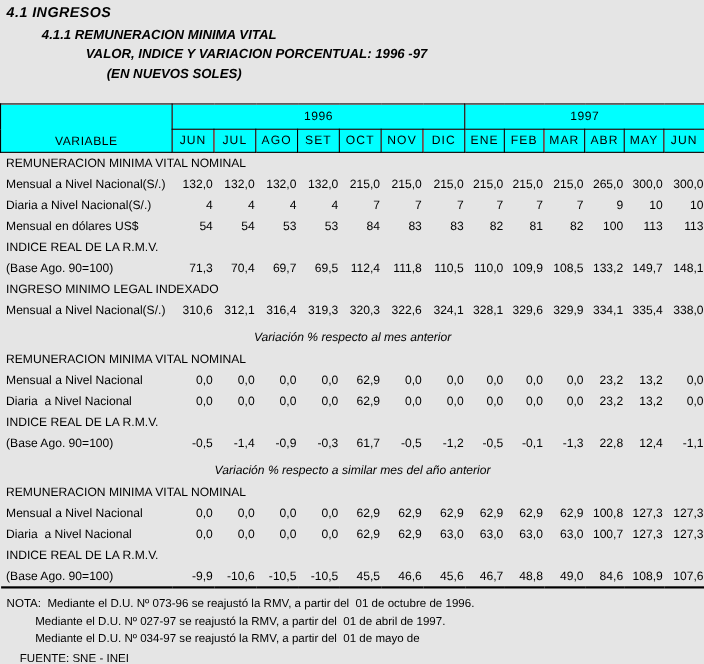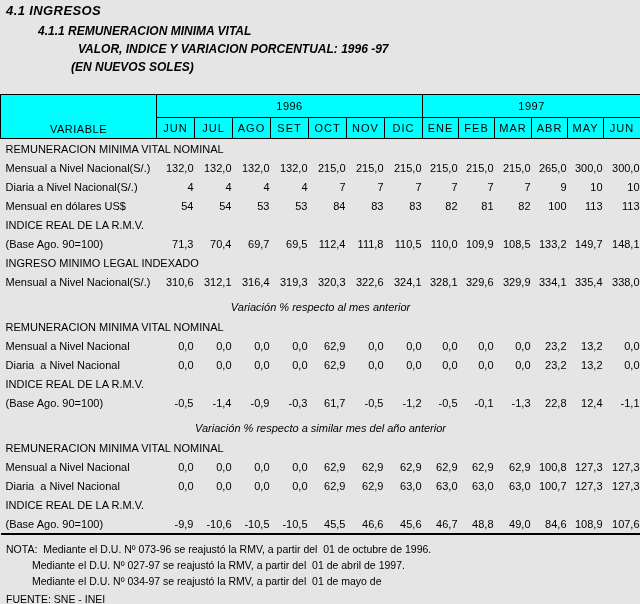--- a/index.html
+++ b/index.html
@@ -8,42 +8,42 @@
     background:#e5e5e5; color:#000;
     font-family:"Liberation Sans", sans-serif;
   }
   
   .titles { height:94px; padding-top:3px; box-sizing:border-box; }
   .t { font-style:italic; font-weight:bold; white-space:pre; line-height:16px; }
   .t1 { font-size:13px; margin-left:6px;  letter-spacing:.4px; }
   .t2 { font-size:12px; margin-left:38px; margin-top:4px; }
   .t3 { font-size:12px; margin-left:47px; margin-top:2px; }
   .t4 { font-size:12px; margin-left:78px; margin-top:2px; }
-  .t5 { font-size:12px; margin-left:71px; margin-top:2px; }
+  .t5 { font-size:12px; margin-left:97px; margin-top:2px; }
   
   table.rmv { width:640px; border-collapse:collapse; table-layout:fixed; }
   thead th {
     background:#00ffff; border:1px solid #000;
     font-weight:normal; font-size:11px; padding:0; overflow:hidden;text-align:center;
   }
   .th-year  { height:22px; letter-spacing:.5px; }
   .th-month { height:20px; letter-spacing:1px; }
   .th-var   { vertical-align:bottom; padding-bottom:3px; text-align:center; letter-spacing:.5px; }
   tbody td { font-size:11px; padding:0; border:none; vertical-align:middle; }
   tr.row-data td, tr.row-section td { height:19px; }
   td.lbl { text-align:left; padding-left:5px; white-space:pre; overflow:visible; }
   td.val { text-align:right; padding-right:1px; }
   td.subtitle { text-align:center; font-style:italic; height:20px; white-space:pre; }
   tr.row-spacer td { height:6px; }
   tbody tr:last-child td { border-bottom:2px solid #000; }
   
   .notes { margin-top:6px; font-size:10.5px; }
   .note-line { margin-left:6px; line-height:16px; white-space:pre; }
   .note-line.indent { margin-left:32px; }
-  .fuente { margin-left:6px; margin-top:4px; font-size:10.5px; }
+  .fuente { margin-left:18px; margin-top:4px; font-size:10.5px; }
 </style>
 </head>
 <body>
 
 <div class="page">
 
   <div class="titles">
     <div class="t t1">4.1 INGRESOS</div>
     <div class="t t2">4.1.1 REMUNERACION MINIMA VITAL</div>
     <div class="t t4">VALOR, INDICE Y VARIACION PORCENTUAL: 1996 -97</div>

